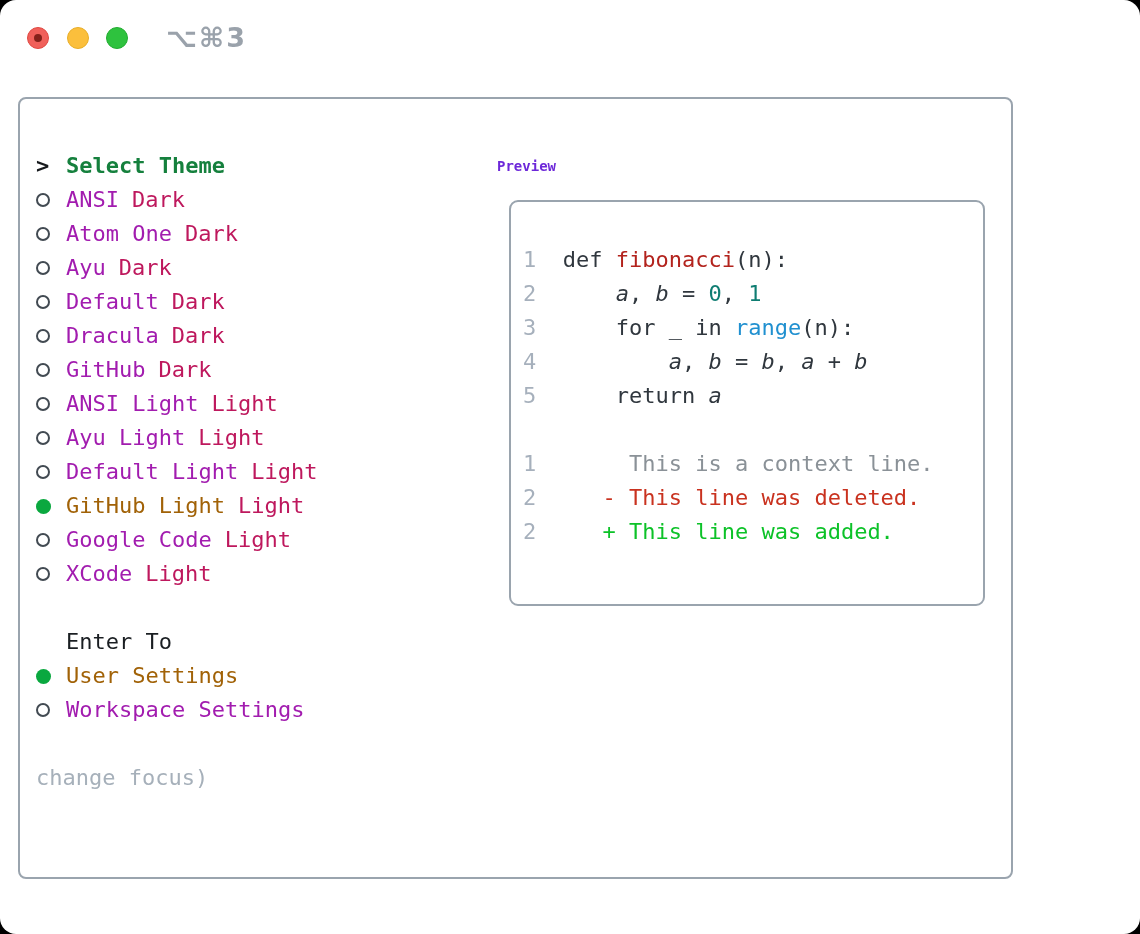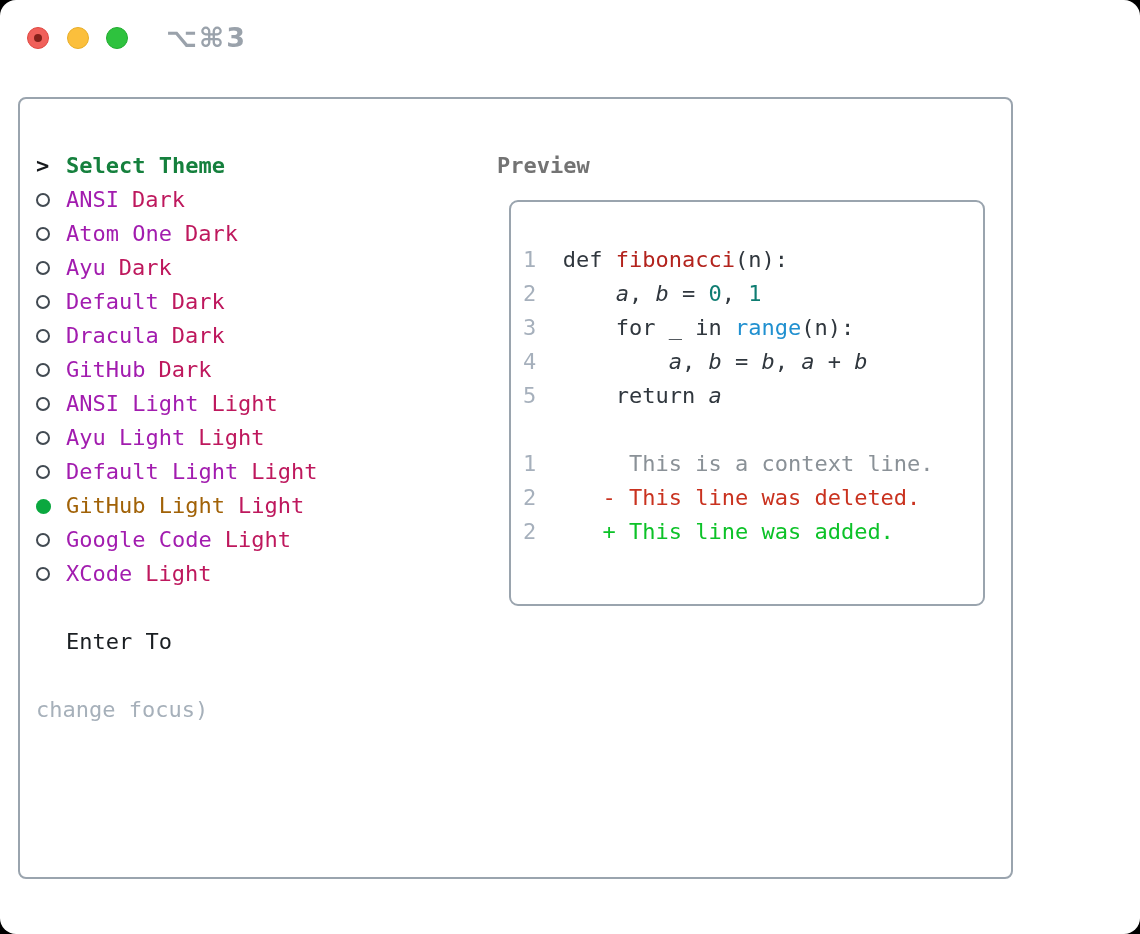--- a/index.html
+++ b/index.html
@@ -37,21 +37,21 @@
   .h1{font-weight:700;color:#15803d;}
   .label{color:#a21caf;}
   .label.sel{color:#a16207;}
   .tag{color:#be185d;margin-left:13px;}
   .apply-header{color:#1a1e22;}
   .help{font-size:22px;line-height:34px;color:#a6b0ba;white-space:pre;}
   .gap{height:34px;}
   
   .preview-title{
     position:absolute;left:477px;top:50px;height:34px;line-height:34px;
-    font-size:22px;font-weight:700;color:#737373;
+    font-size:14px;font-weight:700;color:#6d28d9;
   }
   .preview-box{
     position:absolute;left:489px;top:101px;width:476px;height:406px;
     border:2px solid #9aa4ae;border-radius:9px;box-sizing:border-box;background:#fff;
   }
   .preview-box pre{
     margin:0;padding:41px 0 0 12px;font-family:inherit;
     font-size:22px;line-height:34px;white-space:pre;
   }
   .code-line{height:34px;}
@@ -102,20 +102,24 @@
           <div class="row"><span class="marker"><span class="ring"></span></span><span class="label">XCode</span><span class="tag">Light</span></div>
         </div>
 
       <div class="gap"></div>
 
       <div class="row">
         <span class="marker"></span>
         <span class="apply-header">Enter To</span>
       </div>
 
+      <div id="apply-options">
+          <div class="row"><span class="marker"><span class="dot-filled"></span></span><span class="label sel">User Settings</span></div>
+          <div class="row"><span class="marker"><span class="ring"></span></span><span class="label">Workspace Settings</span></div>
+        </div>
 
       <div class="gap"></div>
 
       <div class="help">change focus)</div>
     </div>
 
     <div class="preview-title">Preview</div>
 
     <div class="preview-box">
       <pre id="preview-code"><div class="code-line"><span class="ln">1</span><span class="p">  def </span><span class="fn">fibonacci</span><span class="p">(n):</span></div><div class="code-line"><span class="ln">2</span><span class="p">      </span><span class="vr">a</span><span class="p">, </span><span class="vr">b</span><span class="p"> = </span><span class="nm">0</span><span class="p">, </span><span class="nm">1</span></div><div class="code-line"><span class="ln">3</span><span class="p">      for _ in </span><span class="bi">range</span><span class="p">(n):</span></div><div class="code-line"><span class="ln">4</span><span class="p">          </span><span class="vr">a</span><span class="p">, </span><span class="vr">b</span><span class="p"> = </span><span class="vr">b</span><span class="p">, </span><span class="vr">a</span><span class="p"> + </span><span class="vr">b</span></div><div class="code-line"><span class="ln">5</span><span class="p">      return </span><span class="vr">a</span></div><div class="code-line"></div><div class="code-line"><span class="ln">1</span><span class="cx">       This is a context line.</span></div><div class="code-line"><span class="ln">2</span><span class="de">     - This line was deleted.</span></div><div class="code-line"><span class="ln">2</span><span class="ad">     + This line was added.</span></div></pre>

